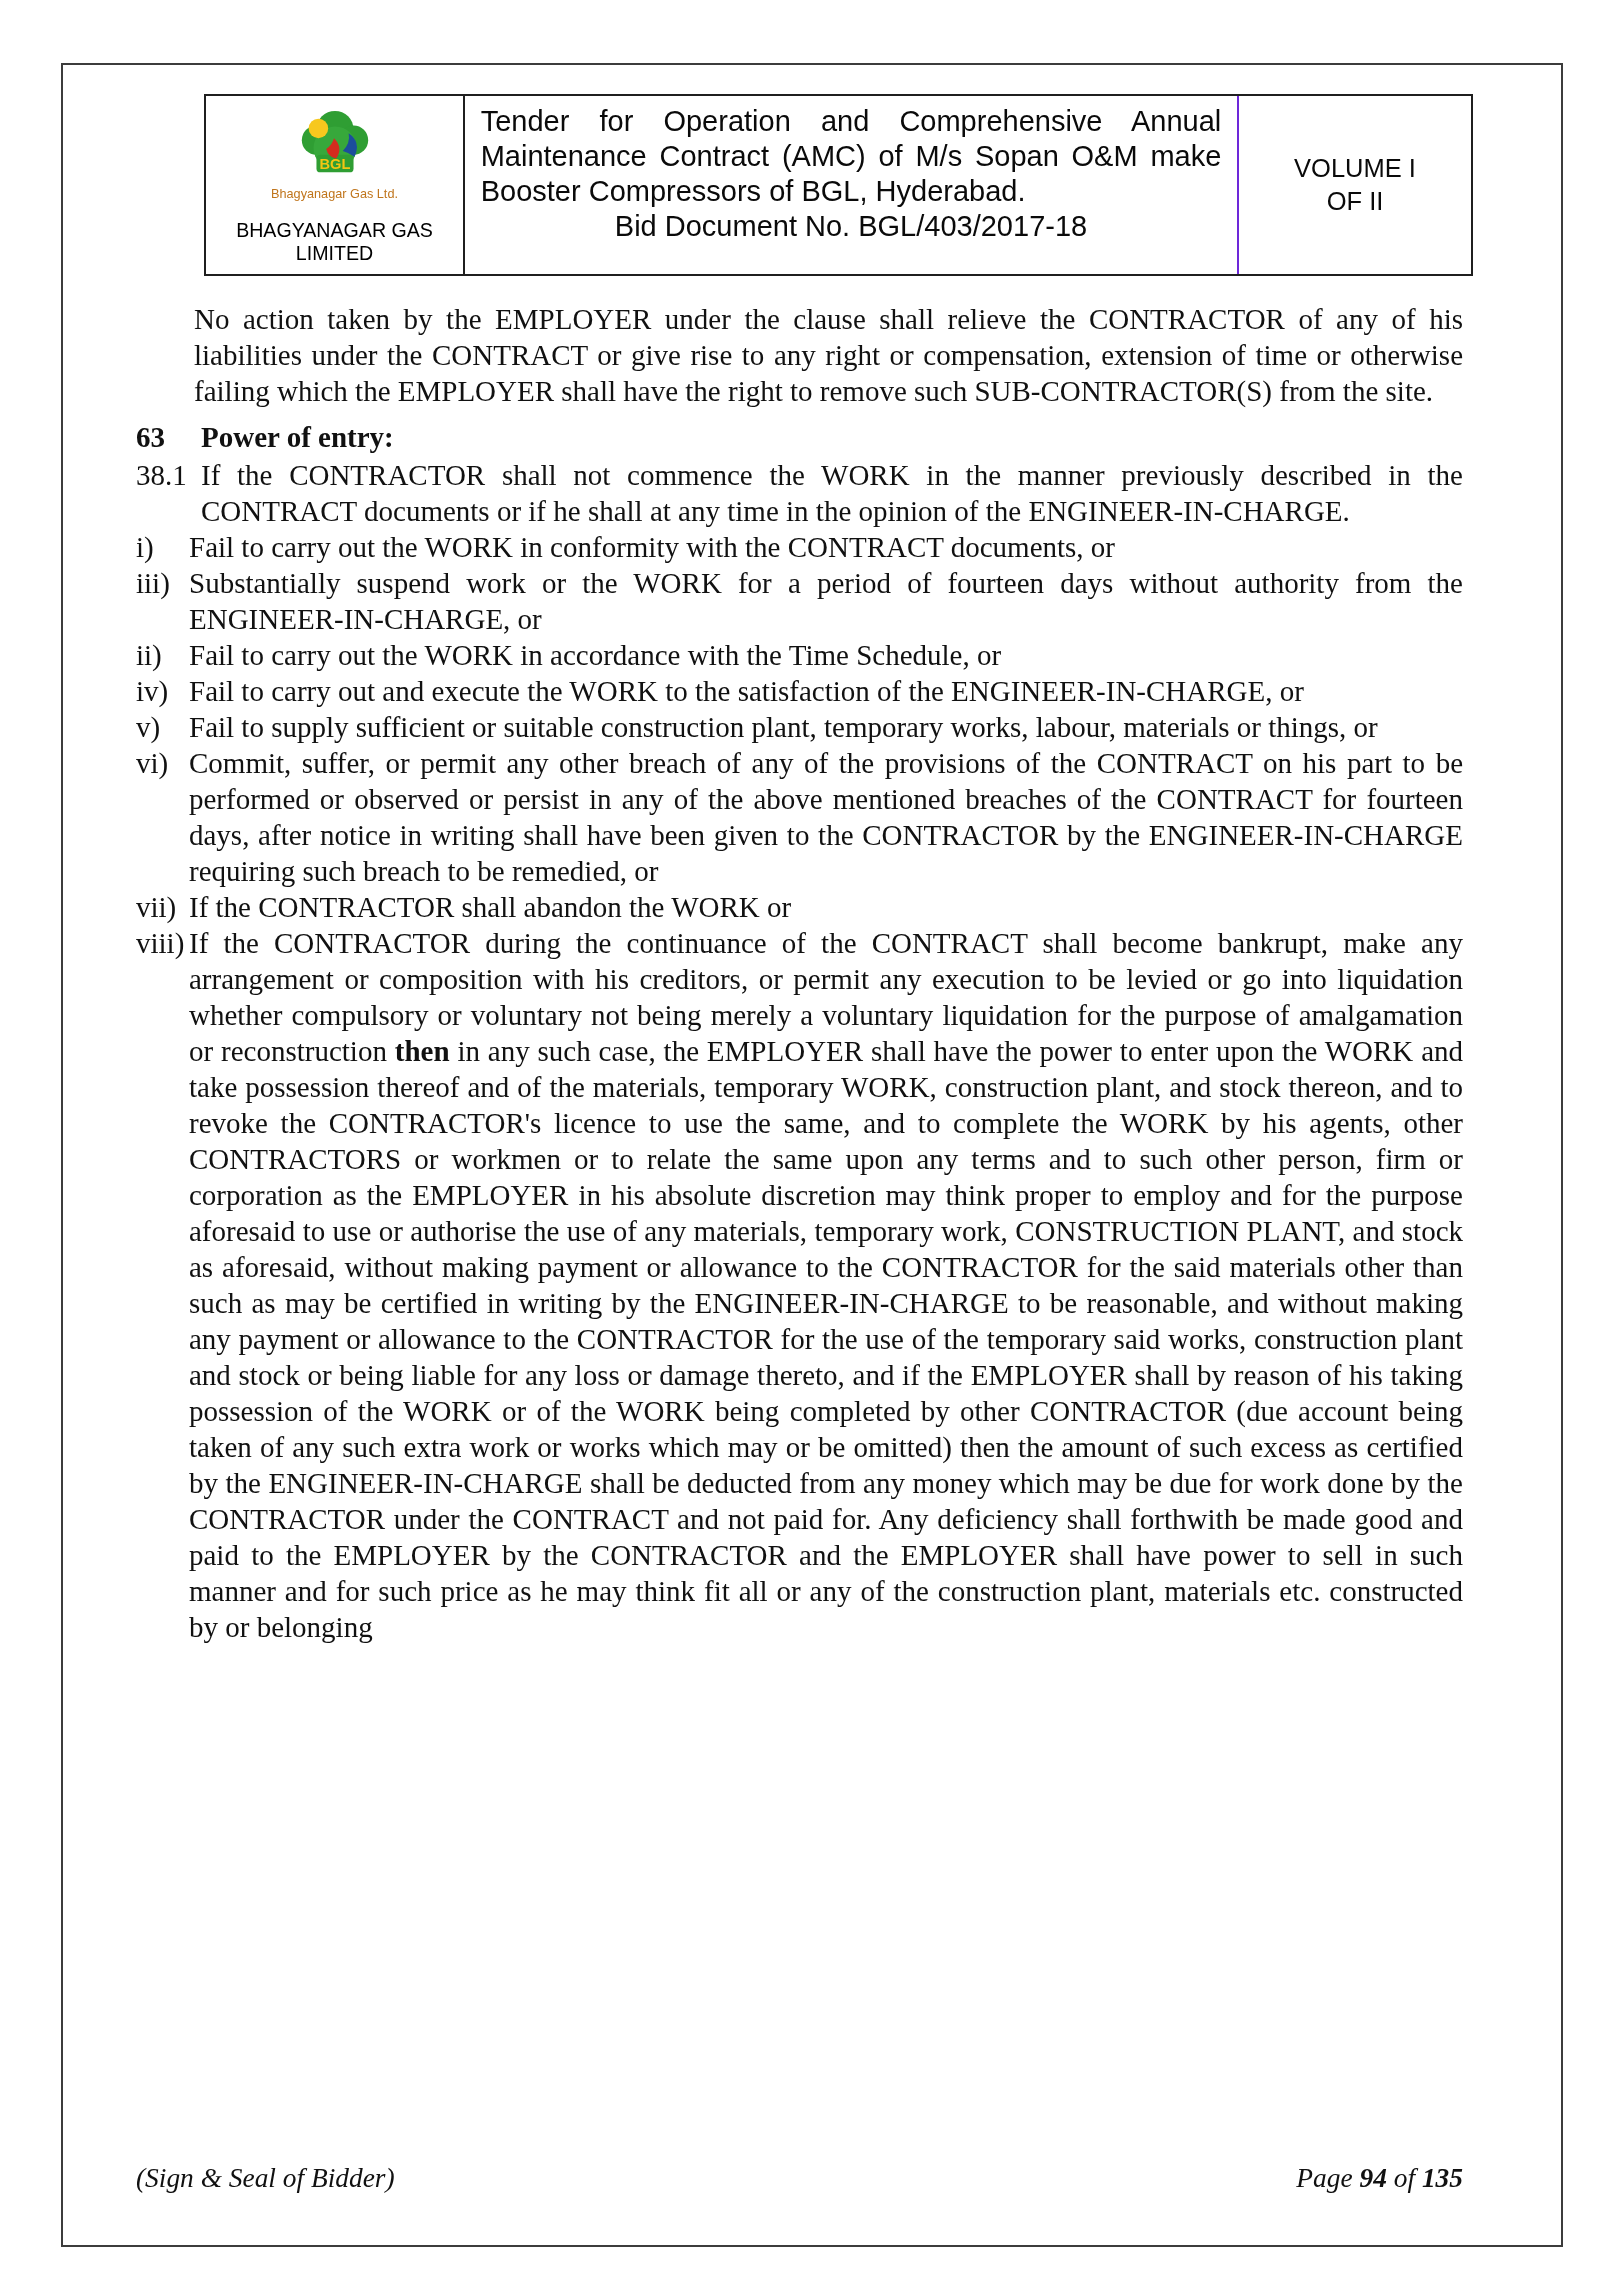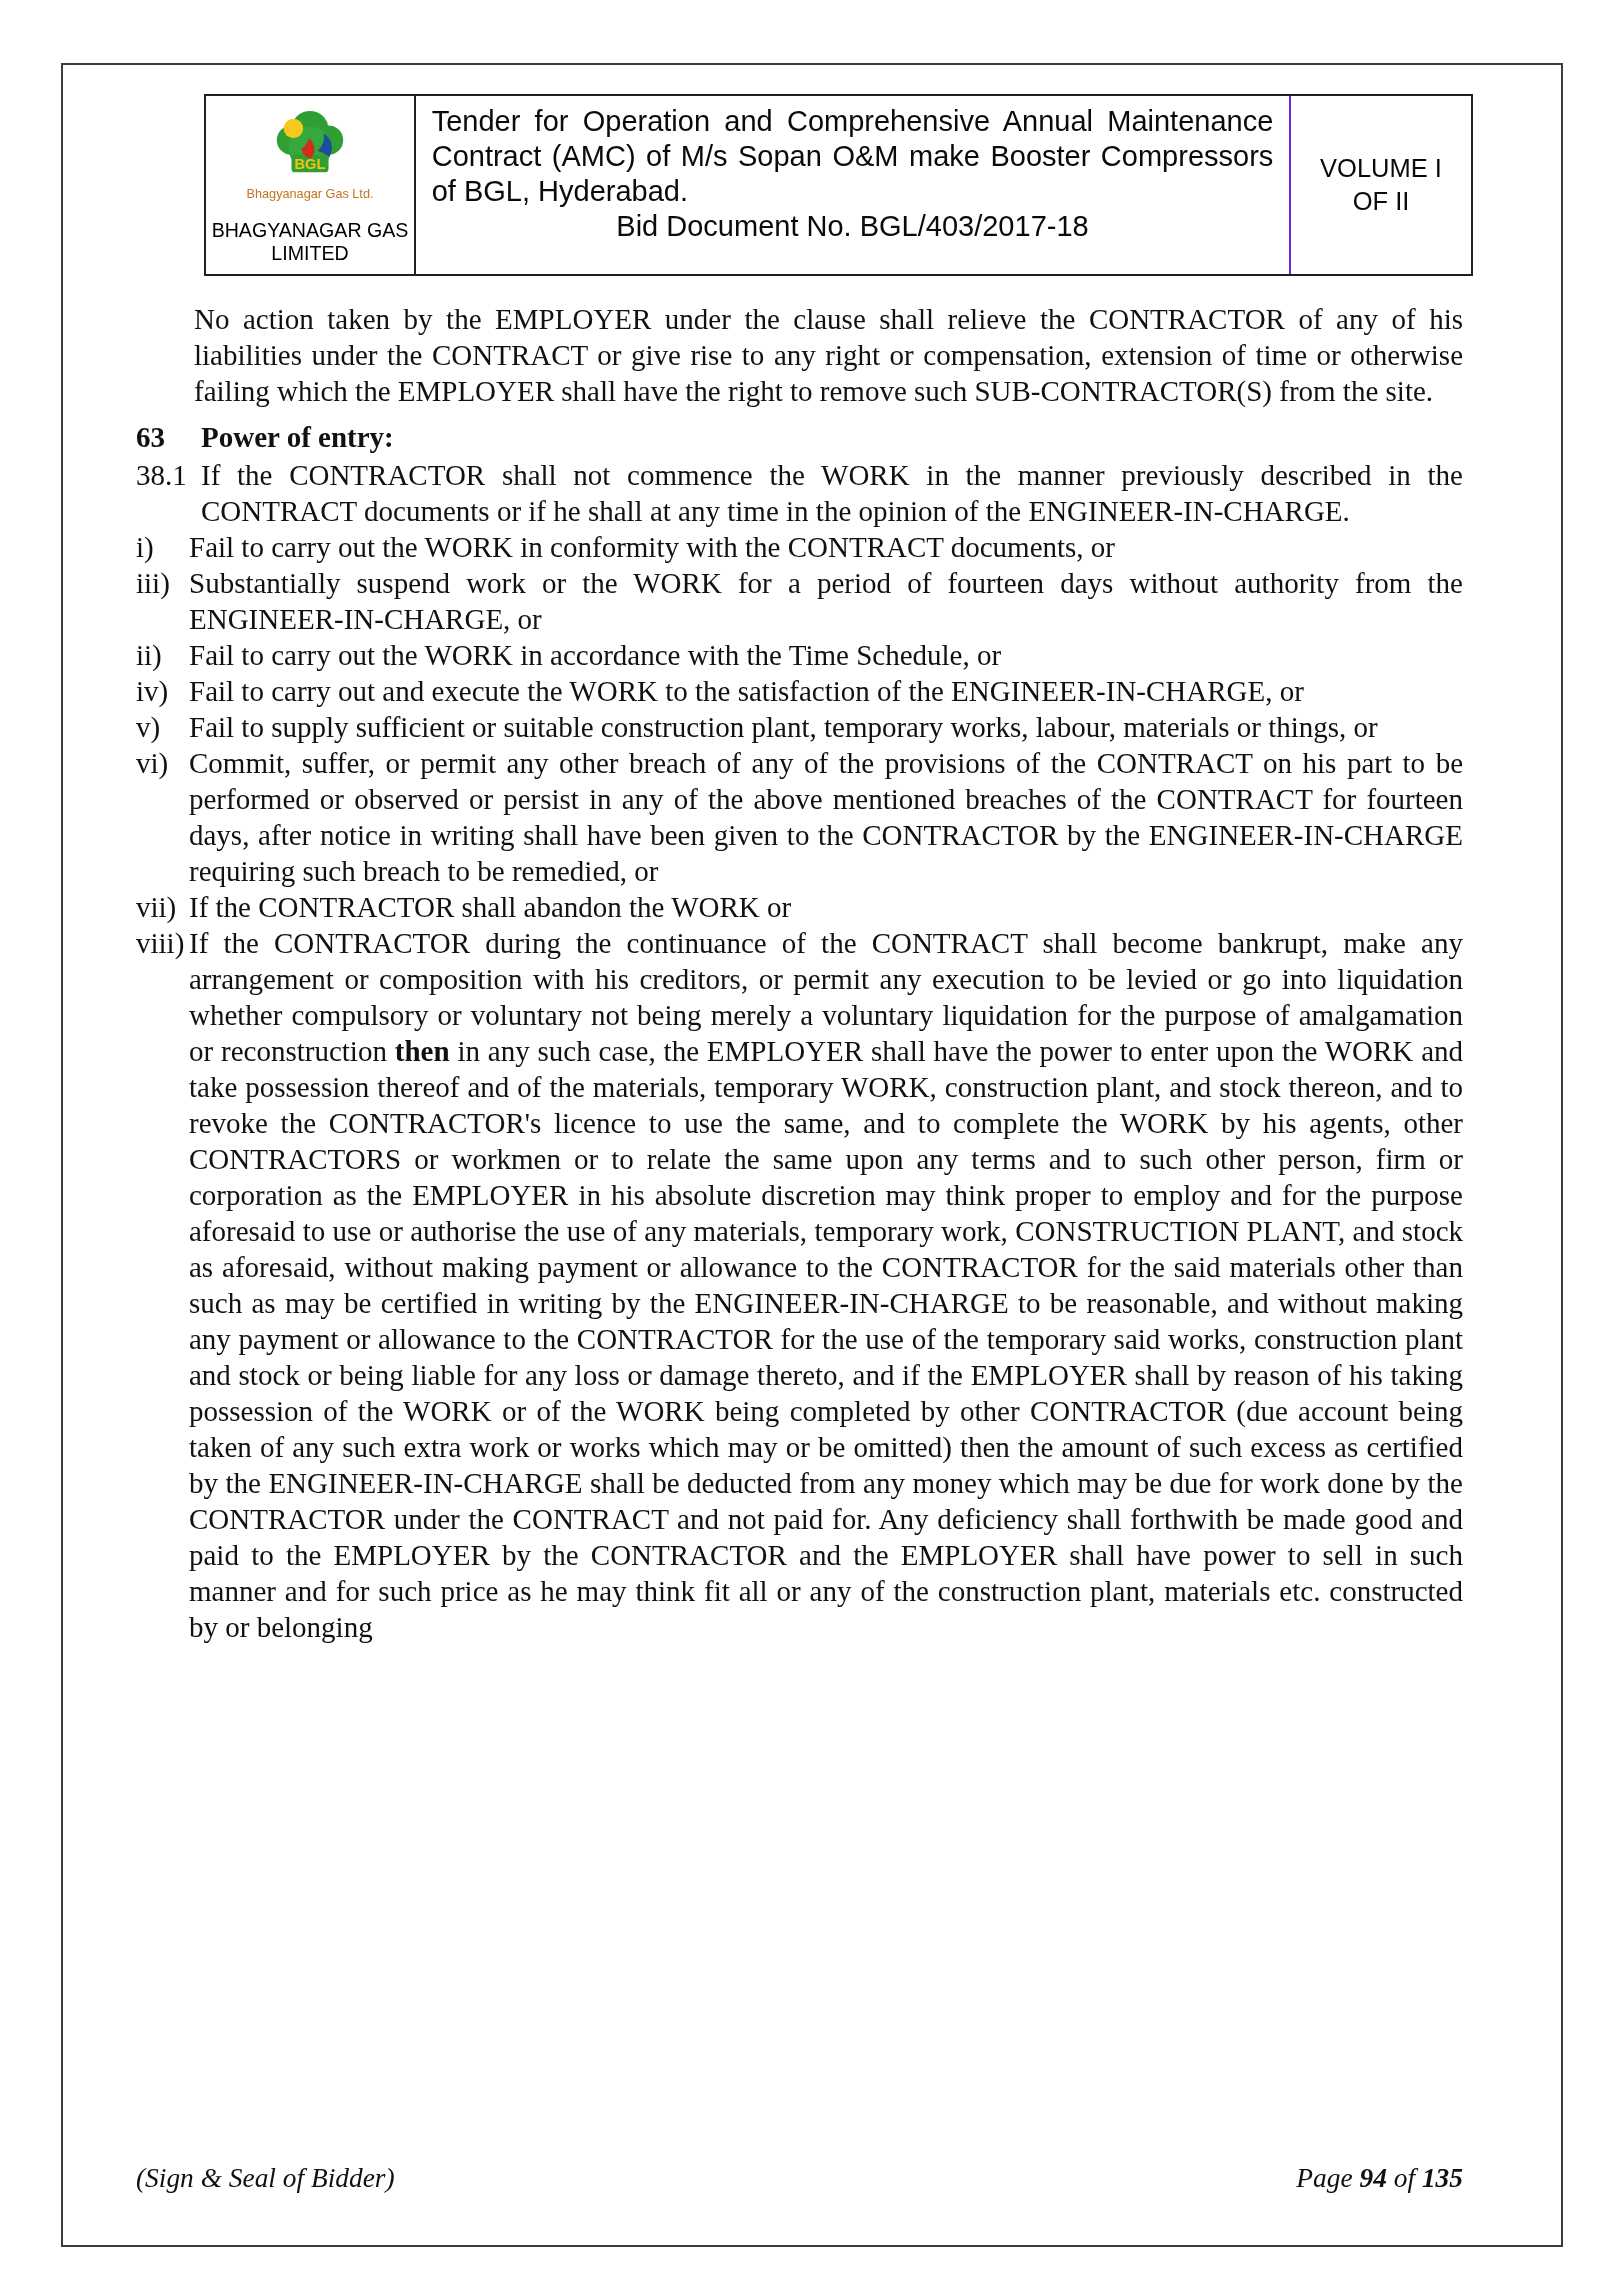--- a/index.html
+++ b/index.html
@@ -11,34 +11,34 @@
   }
   .frame {
     position:absolute; left:61px; top:63px; width:1502px; height:2184px;
     border:2px solid #3c3c3c; background:#fff;
   }
   
   .header-table {
     display:flex; margin:29px 88px 0 141px; border:2px solid #1f1f1f;
   }
   .logo-cell {
-    width:210px; border-right:2px solid #1f1f1f; padding:9.8px 7.8px 7.8px;
+    width:259px; border-right:2px solid #1f1f1f; padding:9.8px 7.8px 7.8px;
     display:flex; flex-direction:column; align-items:center; justify-content:center;
     text-align:center; font-family:"Liberation Sans", sans-serif;
   }
   .logo-sub { font-size:12.7px; color:#c0751c; margin-top:1px; }
   .logo-company { font-size:19.6px; line-height:1.2; margin-top:18px; color:#000; width:225px; }
   .title-cell {
     flex:1; border-right:2px solid #6d28d9; padding:7.8px 15.7px 5.9px;
     font-family:"Liberation Sans", sans-serif; font-size:29px; line-height:35px; color:#0a0a0a;
   }
   .title-main { text-align:justify; }
   .title-doc { text-align:center; }
   .volume-cell {
-    width:180px; display:flex; flex-direction:column; justify-content:center; align-items:center;
+    width:232px; display:flex; flex-direction:column; justify-content:center; align-items:center;
     font-family:"Liberation Sans", sans-serif; font-size:25.5px; line-height:33px; color:#0a0a0a;
   }
   
   .body-text { padding:25.5px 98px 0 73px; font-size:29px; line-height:36px; }
   .intro { margin-left:58px; text-align:justify; margin-bottom:9.8px; }
   .row { display:grid; }
   .sect { grid-template-columns:65px 1fr; font-weight:bold; margin:2px 0; }
   .clause { grid-template-columns:65px 1fr; }
   .item { grid-template-columns:53px 1fr; }
   .txt { text-align:justify; }

